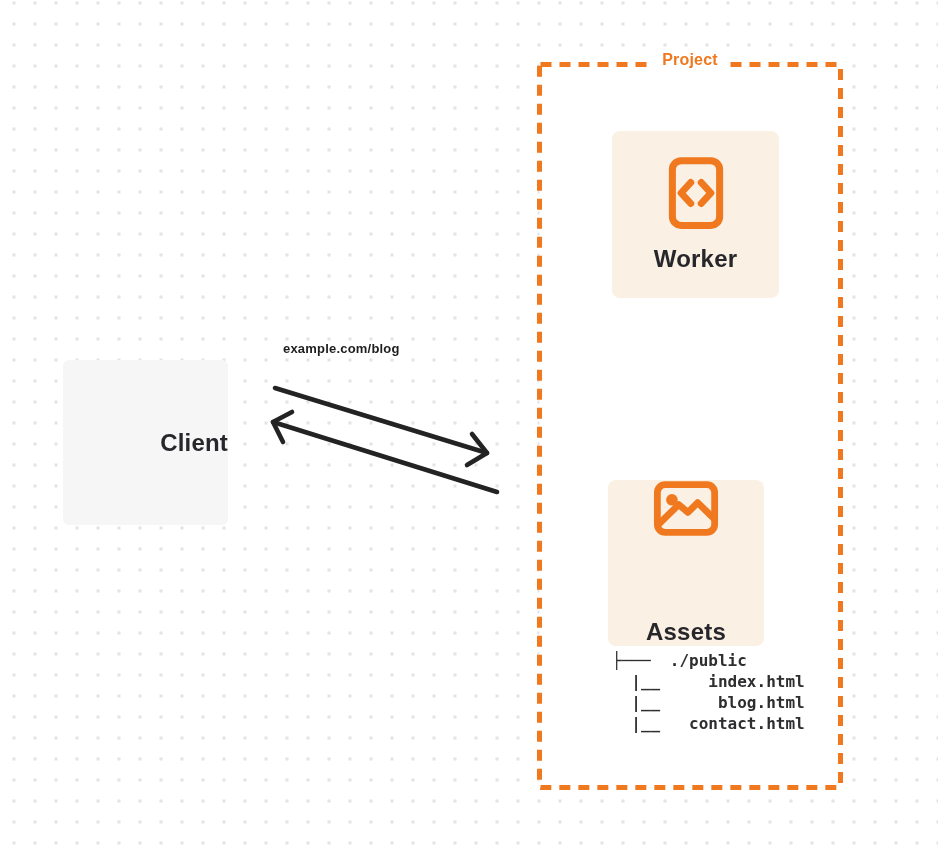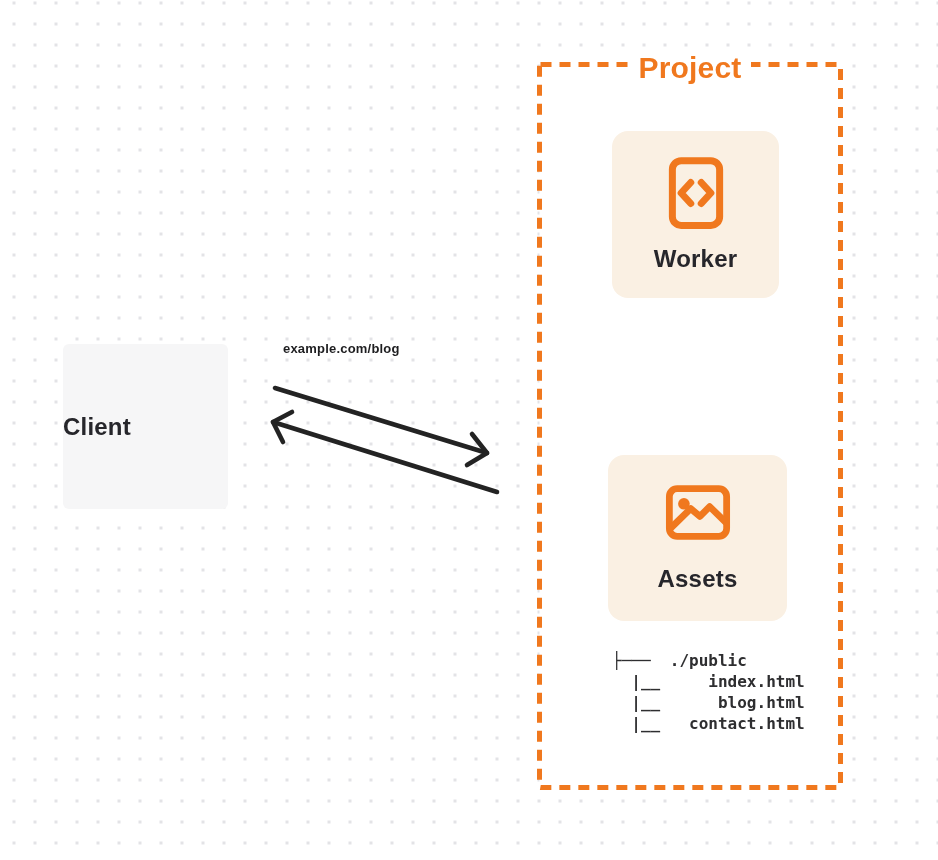--- a/index.html
+++ b/index.html
@@ -12,25 +12,25 @@
     font-family: "Liberation Sans", sans-serif;
     background-color: #ffffff;
     background-image: radial-gradient(circle, #e3e3e6 1.7px, rgba(0,0,0,0) 1.9px);
     background-size: 21px 21px;
     background-position: 3.5px -7.5px;
   }
 
   
   .client-box {
     position: absolute;
-    left: 63px; top: 344px;
+    left: 63px; top: 360px;
     width: 165px; height: 165px;
     background: #f6f6f7;
     border-radius: 6px;
-    display: flex; align-items: center; justify-content: flex-start;
+    display: flex; align-items: center; justify-content: flex-end;
   }
   .client-box .label {
     font-size: 24px; font-weight: 700; color: #26262b;
     letter-spacing: 0.2px;
   }
 
   
   .request-label {
     position: absolute;
     left: 283px; top: 341px;
@@ -50,34 +50,34 @@
   .project-border-svg { position: absolute; left: 537px; top: 62px; }
   .project-label-wrap {
     position: absolute;
     left: 537px; top: 51px; width: 306px;
     text-align: center;
   }
   .project-label-wrap .label {
     display: inline-block;
     background: #ffffff;
     padding: 0 9px;
-    font-size: 30px; font-weight: 700; color: #f0781e;
+    font-size: 16px; font-weight: 700; color: #f0781e;
     letter-spacing: 0.2px;
   }
 
   
   .node-card {
     position: absolute;
     background: #faf0e3;
-    border-radius: 16px;
+    border-radius: 8px;
     display: flex; flex-direction: column;
     align-items: center; justify-content: center;
   }
   .worker-card { left: 612px; top: 131px; width: 167px; height: 167px; }
-  .assets-card { left: 608px; top: 455px; width: 179px; height: 166px; }
+  .assets-card { left: 608px; top: 480px; width: 156px; height: 166px; justify-content: space-between; }
   .node-card .label {
     font-size: 24px; font-weight: 700; color: #26262b;
     letter-spacing: 0.2px;
   }
   .worker-card .icon { margin-bottom: 15px; }
   .assets-card .icon { margin-bottom: 24px; }
   .icon svg { display: block; }
   .icon-stroke { stroke: #f0781e; fill: none; }
 
   

